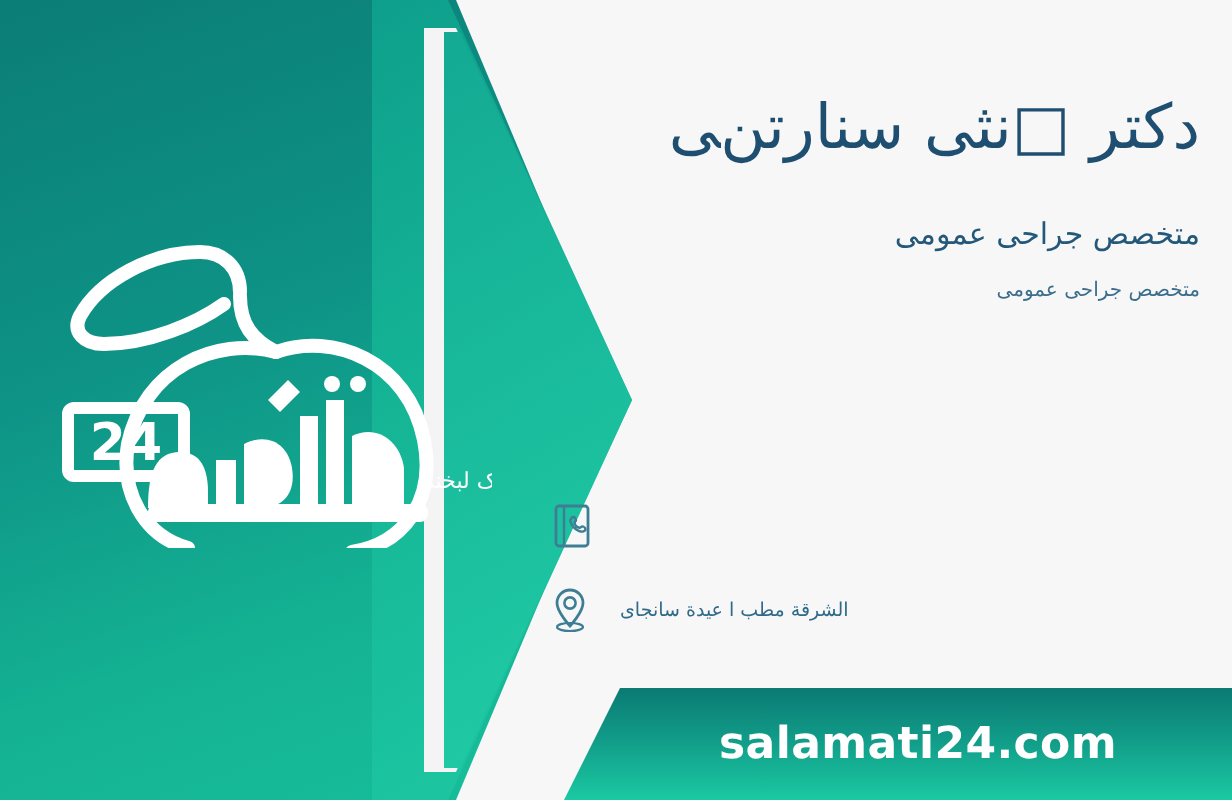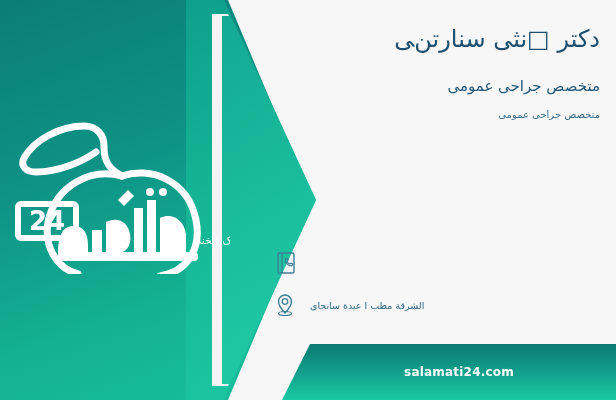--- a/index.html
+++ b/index.html
@@ -59,21 +59,21 @@
     top: 0;
     width: 120px;
     height: 400px;
     background: linear-gradient(150deg, #13a892 0%, #1abd9d 50%, #22cfa6 100%);
     clip-path: polygon(0 16px, 8px 16px, 94px 200px, 8px 384px, 0 384px);
   }
 
   
   .logo {
     position: absolute;
-    left: 0;
+    left: 16px;
     top: 104px;
     width: 230px;
     height: 170px;
   }
   .logo svg { display: block; }
   .logo-url {
     position: absolute;
     left: 0;
     top: 140px;
     width: 214px;
@@ -87,22 +87,22 @@
   
   .right-col {
     position: absolute;
     right: 16px;
     top: 0;
     width: 320px;
     text-align: right;
     direction: rtl;
   }
   .doctor-name {
-    margin-top: 23px;
-    font-size: 24px;
+    margin-top: 44px;
+    font-size: 31px;
     color: #1f4f70;
     font-family: "DejaVu Sans", "Liberation Sans", sans-serif;
     line-height: 1.35;
     white-space: nowrap;
   }
   .specialty-main {
     margin-top: 22px;
     font-size: 15px;
     color: #23587a;
     font-family: "DejaVu Sans", "Liberation Sans", sans-serif;
@@ -154,21 +154,21 @@
     width: 334px;
     height: 56px;
     background: linear-gradient(180deg, #0b7a73 0%, #119b88 45%, #1ac9a2 100%);
     clip-path: polygon(28px 0, 334px 0, 334px 56px, 0 56px);
     display: flex;
     align-items: center;
     justify-content: center;
   }
   .bottom-bar-text {
     color: #ffffff;
-    font-size: 12px;
+    font-size: 22px;
     font-weight: bold;
     letter-spacing: 0.2px;
     padding-left: 20px;
     font-family: "DejaVu Sans", "Liberation Sans", sans-serif;
   }
 </style>
 </head>
 <body>
 
 <div class="card">

